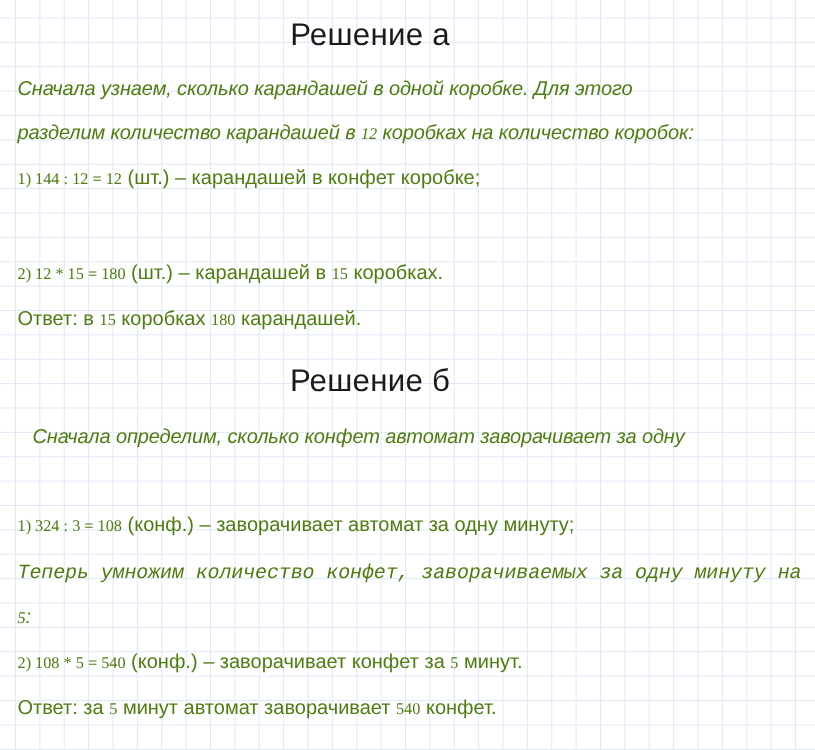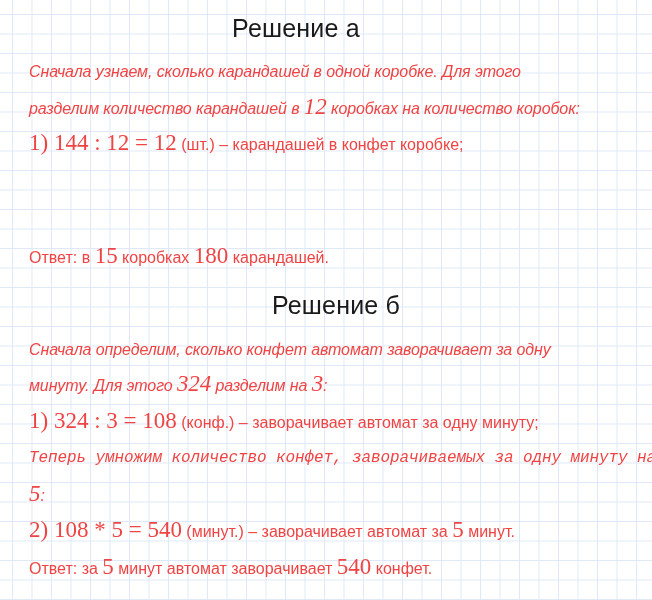--- a/index.html
+++ b/index.html
@@ -29,33 +29,33 @@
     position: absolute;
     left: 0;
     width: 592px;
     text-align: center;
     font-size: 25px;
     color: #1a1a1a;
     letter-spacing: 0.2px;
   }
   .line {
     position: absolute;
-    left: 29px;
+    left: 14px;
     font-size: 16px;
     white-space: nowrap;
-    color: #ef4444;
+    color: #4d7c0f;
     line-height: 20px;
   }
   .it {
     font-style: italic;
     letter-spacing: -0.1px;
   }
   .num {
     font-family: "Liberation Serif", "DejaVu Serif", serif;
-    font-size: 23px;
+    font-size: 13px;
   }
   .it .num { font-style: italic; }
 </style>
 </head>
 <body>
 
 <div class="page">
 
   <div class="title" style="top:14px;">Решение а</div>
 
@@ -65,48 +65,48 @@
 
   <div class="line it" style="top:97px;">
     <span>разделим количество карандашей в </span><span class="num">12</span><span> коробках на количество коробок:</span>
   </div>
 
   <div class="line" style="top:133px;">
     <span class="num">1) </span><span class="num">144 : 12 = 12</span><span> (шт.) – карандашей в конфет коробке;</span>
   </div>
 
 
+  <div class="line" style="top:209px;">
+    <span class="num">2) </span><span class="num">12 * 15 = 180</span><span> (шт.) – карандашей в </span><span class="num">15</span><span> коробках.</span>
+  </div>
 
   <div class="line" style="top:246px;text-align:center;">
     <span>Ответ: в </span><span class="num">15</span><span> коробках </span><span class="num">180</span><span> карандашей.</span>
   </div>
 
-  <div class="title" style="top:291px;padding-left:40px;">Решение б</div>
+  <div class="title" style="top:291px;">Решение б</div>
 
-  <div class="line it" style="top:340px;">
+  <div class="line it" style="top:340px;margin-left:12px;">
     <span>Сначала определим, сколько конфет автомат заворачивает за одну</span>
   </div>
 
-  <div class="line it" style="top:374px;">
-    <span>минуту. Для этого </span><span class="num">324</span><span> разделим на </span><span class="num">3</span><span>:</span>
-  </div>
 
   <div class="line" style="top:411px;">
     <span class="num">1) </span><span class="num">324 : 3 = 108</span><span> (конф.) – заворачивает автомат за одну минуту;</span>
   </div>
 
   <div class="line it" style="top:448px;font-family:Liberation Mono, monospace;">
     <span>Теперь умножим количество конфет, заворачиваемых за одну минуту на</span>
   </div>
 
   <div class="line it" style="top:484px;">
     <span class="num">5</span><span>:</span>
   </div>
 
   <div class="line" style="top:520px;">
-    <span class="num">2) </span><span class="num">108 * 5 = 540</span><span> (минут.) – заворачивает автомат за </span><span class="num">5</span><span> минут.</span>
+    <span class="num">2) </span><span class="num">108 * 5 = 540</span><span> (конф.) – заворачивает конфет за </span><span class="num">5</span><span> минут.</span>
   </div>
 
   <div class="line" style="top:557px;">
     <span>Ответ: за </span><span class="num">5</span><span> минут автомат заворачивает </span><span class="num">540</span><span> конфет.</span>
   </div>
 
 </div>
 
 </body></html>

